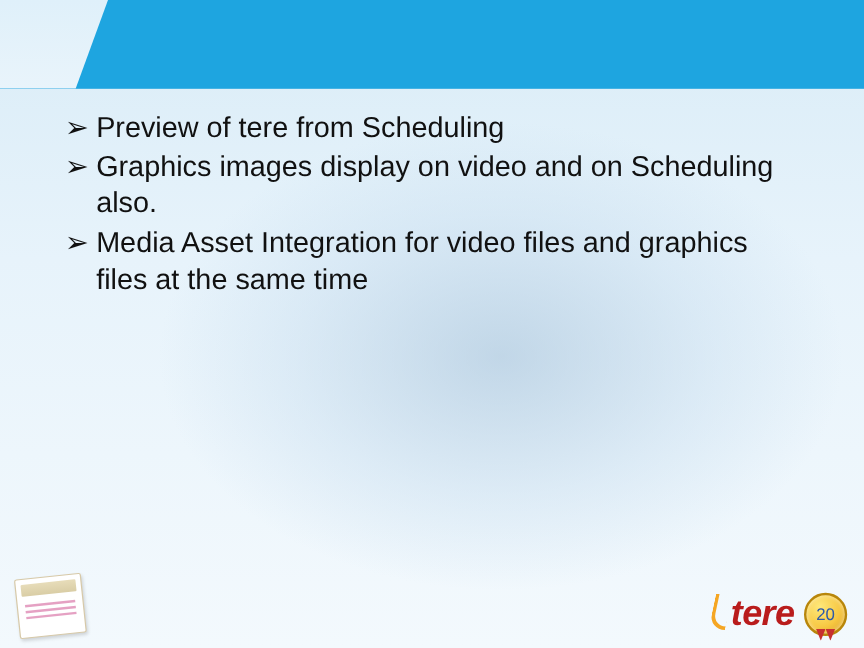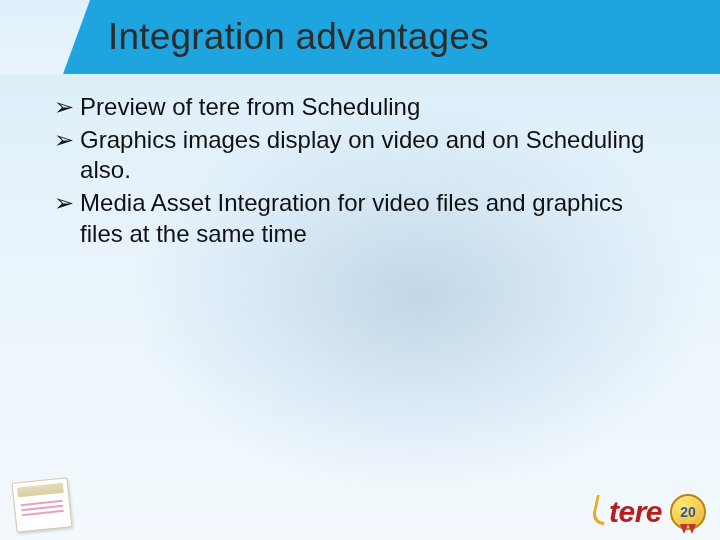--- a/index.html
+++ b/index.html
@@ -106,42 +106,41 @@
     margin-right: -6px;
   }
   .badge {
     width: 36px; height: 36px;
     border-radius: 50%;
     background: radial-gradient(circle at 35% 30%, #ffe87a 0%, #f7c843 55%, #d99b1a 100%);
     border: 2px solid #b8860b;
     display: flex;
     align-items: center;
     justify-content: center;
-    font-weight: 700;
+    font-weight: 400;
     font-size: 14px;
     color: #2d5aa8;
     position: relative;
     box-shadow: inset 0 0 4px rgba(255,255,255,0.6);
   }
   .badge::before, .badge::after {
     content:"";
     position:absolute;
     bottom:-6px;
     width:8px; height:10px;
     background:#c73030;
   }
   .badge::before { left:8px; clip-path: polygon(0 0,100% 0,50% 100%);}
   .badge::after { right:8px; clip-path: polygon(0 0,100% 0,50% 100%);}
 </style>
 </head>
 <body>
 
 <div class="title-bar">
   <div class="title-cut"></div>
-  <h1 class="title">Integration advantages</h1>
 </div>
 
 <div class="content">
   <div class="bullet-line">
     <span class="bullet-mark">➢</span>
     <span class="bullet-text">Preview of tere from Scheduling</span>
   </div>
   <div class="bullet-line">
     <span class="bullet-mark">➢</span>
     <span class="bullet-text">Graphics images display on video and on Scheduling also.</span>

